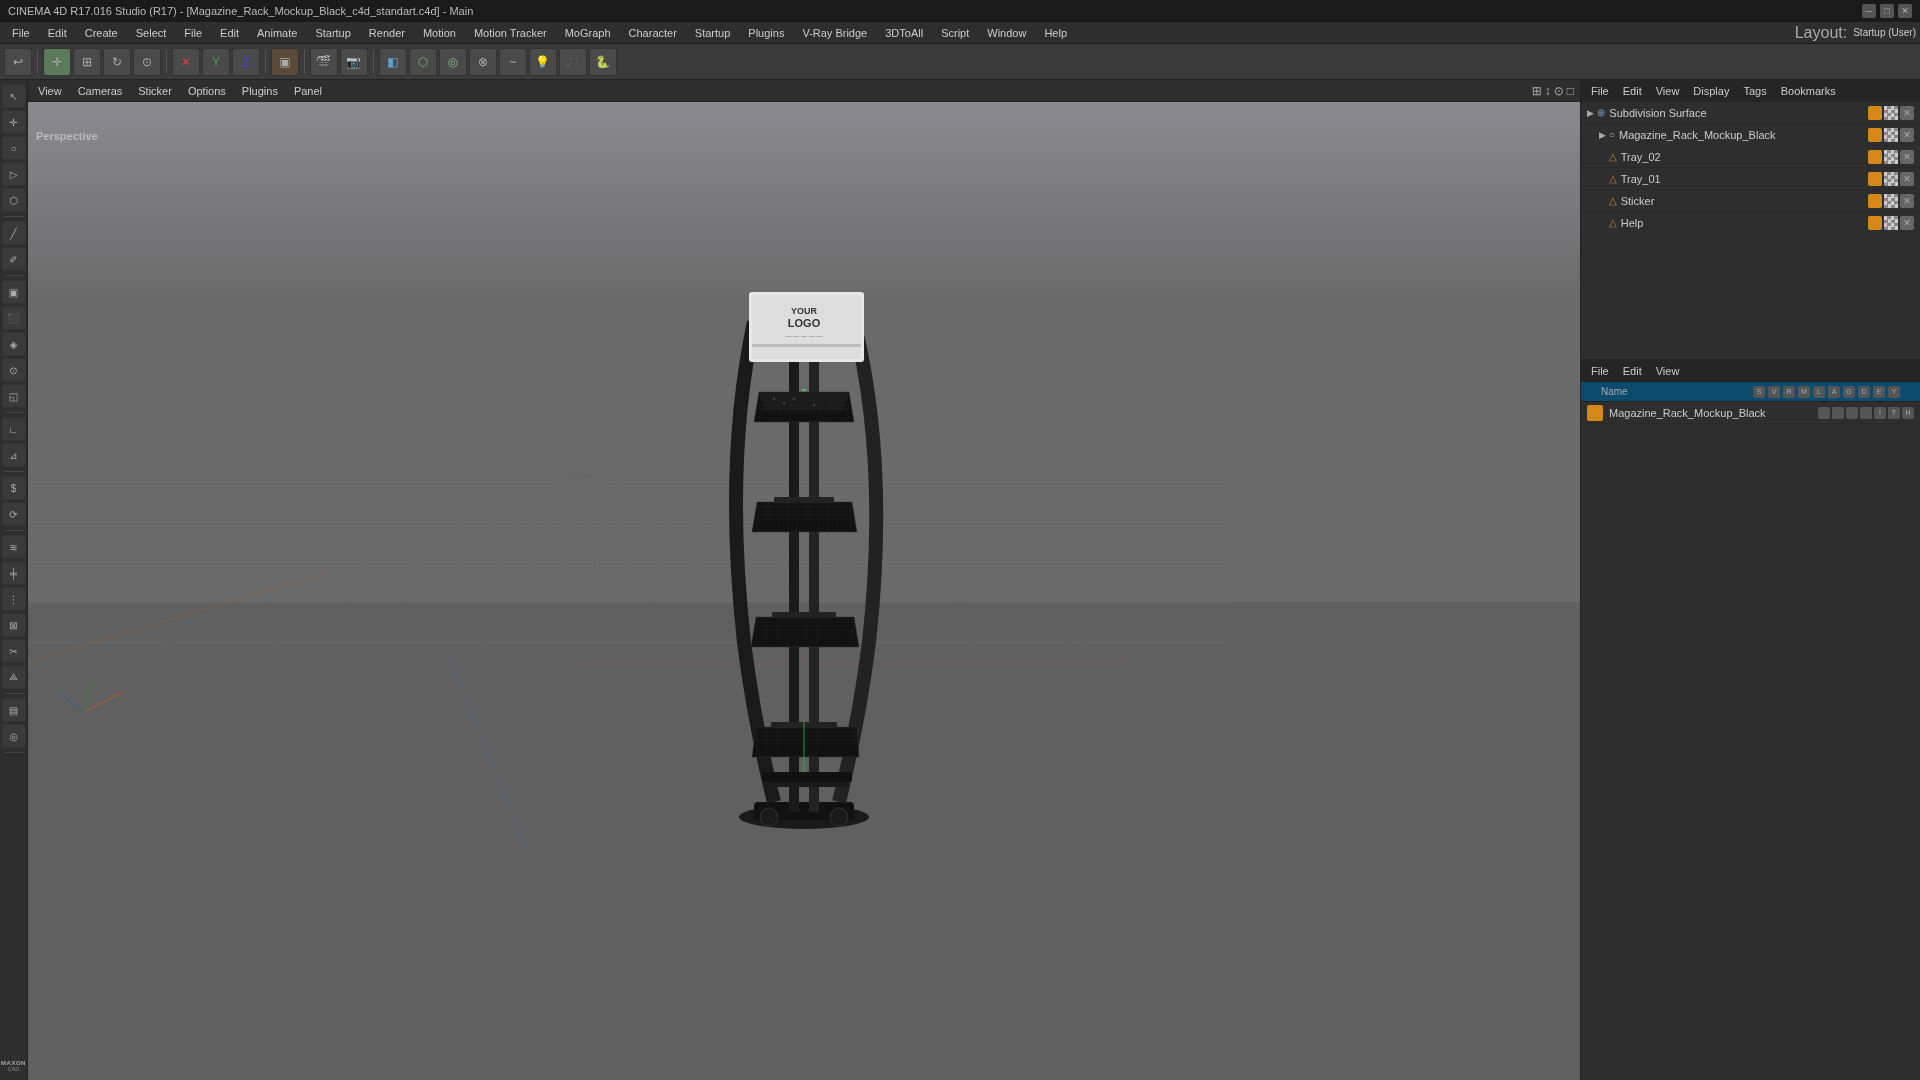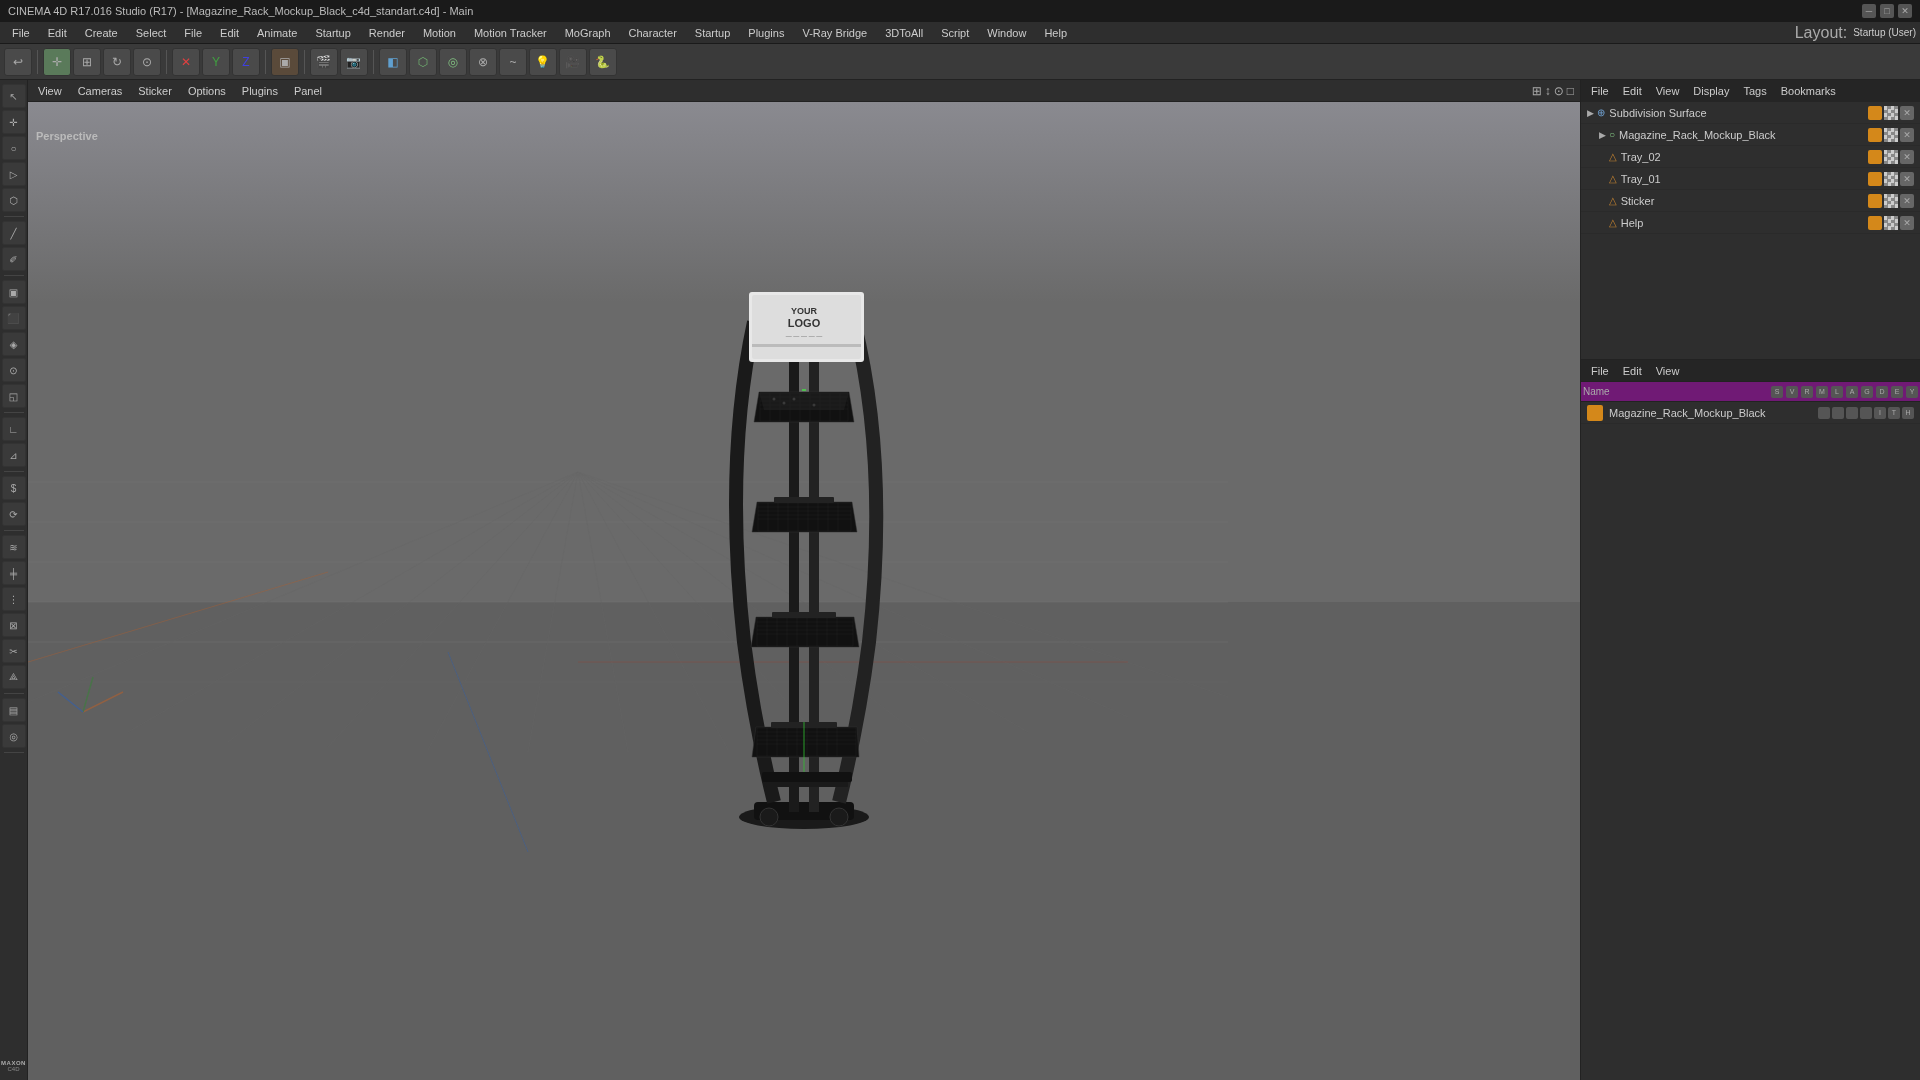--- a/index.html
+++ b/index.html
@@ -138,22 +138,22 @@
       flex: 1; display: flex; flex-direction: column;
     }
     #attr-toolbar {
       height: 22px; background: #252525;
       display: flex; align-items: center; padding: 0 6px; gap: 6px;
       border-bottom: 1px solid #222;
     }
     .attr-tab { color: #ccc; font-size: 11px; cursor: pointer; padding: 2px 4px; }
 
     #attr-col-headers {
-      height: 20px; background: #701a75;
-      display: flex; align-items: center; padding: 0 2px;
+      height: 20px; background: #0c4a6e;
+      display: flex; align-items: center; padding: 0 20px;
       border-bottom: 1px solid #222; font-size: 10px; color: #aaa;
     }
     .attr-col-h { flex: 1; }
     .attr-col-h-icons { display: flex; gap: 3px; }
     .attr-col-h-icon { width: 12px; height: 12px; background: #555; border-radius: 2px;
       font-size: 7px; color: #aaa; display: flex; align-items: center; justify-content: center; }
 
     .attr-row {
       height: 22px; display: flex; align-items: center; padding: 0 6px;
       border-bottom: 1px solid #2a2a2a;

